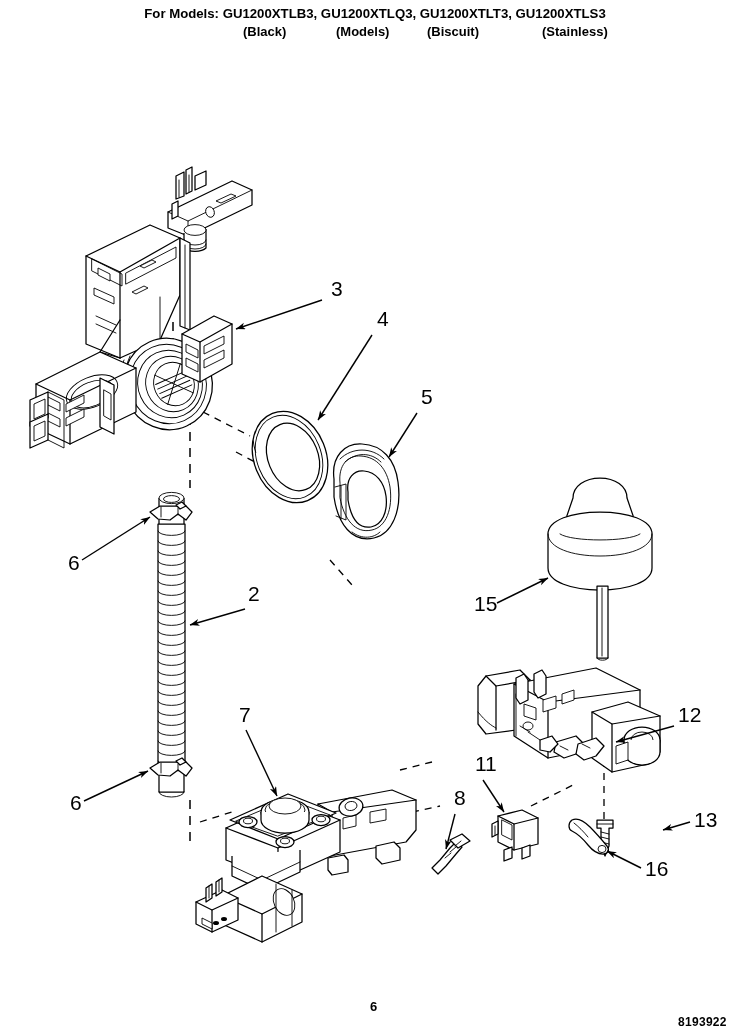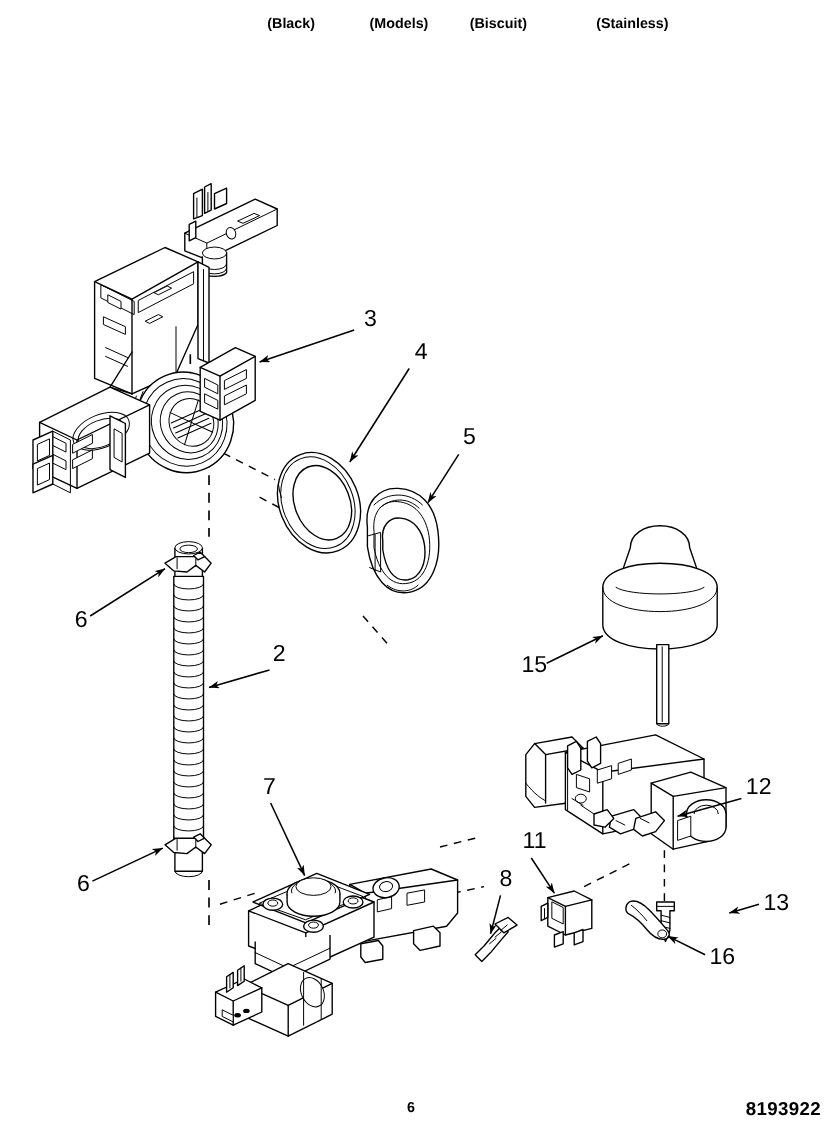--- a/index.html
+++ b/index.html
@@ -14,45 +14,46 @@
   
   .header{position:absolute;left:0;top:0;width:750px;text-align:center;}
   .title{
     font-size:27px;font-weight:bold;letter-spacing:0.5px;
     margin:0;padding-top:18px;line-height:1.06;
   }
   .models{
     font-size:13.2px;font-weight:bold;margin:0;padding-top:6px;line-height:1.15;
   }
   .colors{
-    position:relative;height:18px;margin-top:13px;padding-left:48px;
+    position:relative;height:18px;margin-top:3px;padding-left:48px;
   }
   .colors span{
     position:absolute;font-size:13px;font-weight:bold;white-space:nowrap;
   }
   .c1{left:243px;} .c2{left:336px;} .c3{left:427px;text-align:right;} .c4{left:542px;}
 
   
   .footer{position:absolute;left:0;top:999px;width:750px;height:24px;}
   .pageno{position:absolute;left:370px;top:0;font-size:13px;font-weight:bold;}
-  .partno{position:absolute;left:678px;top:0;font-size:17px;font-weight:bold;letter-spacing:.3px;}
+  .partno{position:absolute;left:678px;top:16px;font-size:12px;font-weight:bold;letter-spacing:.3px;}
 
   
   #drawing{position:absolute;left:0;top:0;width:750px;height:1036px;}
   svg{display:block;}
 
   
   .callout{font-family:"Liberation Sans", sans-serif;font-size:21px;font-weight:400;fill:#000;}
 </style>
 </head>
 <body>
 
 <div id="page">
 
   <div class="header">
+    <p class="models">For Models: GU1200XTLB3, GU1200XTLQ3, GU1200XTLT3, GU1200XTLS3</p>
     <div class="colors">
       <span class="c1">(Black)</span>
       <span class="c2">(Models)</span>
       <span class="c3">(Biscuit)</span>
       <span class="c4">(Stainless)</span>
     </div>
   </div>
 
   <div id="drawing">
   <svg width="750" height="1036" viewBox="0 0 750 1036" xmlns="http://www.w3.org/2000/svg">

